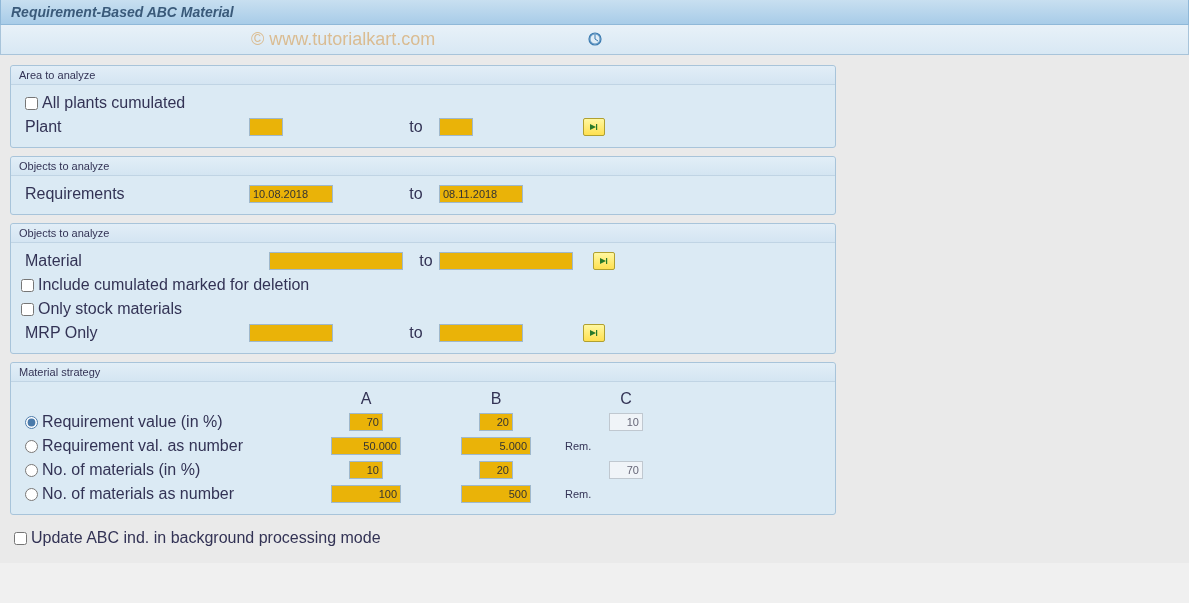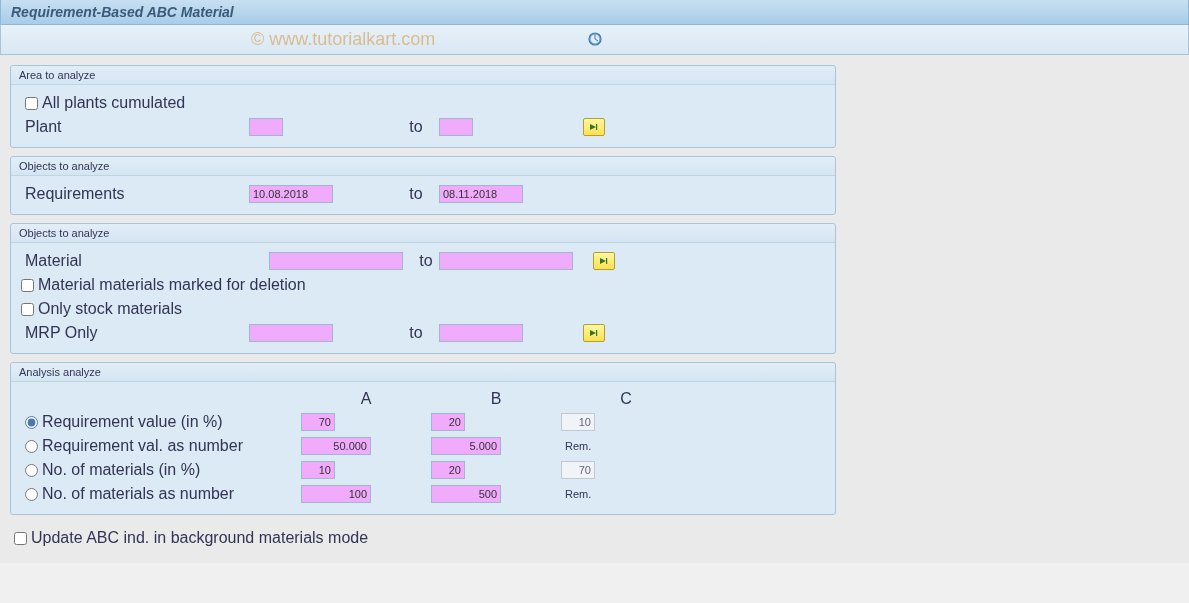--- a/index.html
+++ b/index.html
@@ -89,21 +89,21 @@
       color: #335;
       font-size: 16px;
     }
     .col-label { width: 228px; flex-shrink: 0; padding-left: 4px; }
     .col-a-input { width: 144px; flex-shrink: 0; display:flex; }
     .col-to { width: 46px; flex-shrink: 0; text-align: center; color:#335; }
     .col-b-input { width: 144px; flex-shrink: 0; display:flex; }
     .col-arrow { width: 34px; flex-shrink:0; display:flex; }
     input[type="text"] {
       border: 1px solid #9fb8cc;
-      background: #f0abfc;
+      background: #eab308;
       height: 18px;
       padding: 1px 3px;
       font-size: 11px;
       color: #333;
     }
     .in-tiny { width: 34px; }
     .in-mid { width: 84px; }
     .in-date { width: 84px; }
     .in-wide { width: 134px; }
     .in-num { width: 34px; text-align: right; }
@@ -134,21 +134,21 @@
     .arrow-btn svg { width: 10px; height: 10px; }
     .strategy-header {
       display: flex;
       align-items: center;
       height: 22px;
     }
     .strategy-header .col-label { width: 280px; }
     .strategy-header .sh-col { width: 130px; text-align: center; font-weight: normal; }
     .s-row { display:flex; align-items:center; height:24px; }
     .s-row .col-label { width: 280px; display:flex; align-items:center; gap:4px; }
-    .s-row .sh-col { width: 130px; display:flex; }
+    .s-row .sh-col { width: 130px; display:flex; justify-content:center; }
     .readonly-val {
       border:1px solid #c0c8d0;
       background:#f0f4f8;
       color:#667;
       height:18px; padding:1px 3px;
       text-align:right;
       font-size:11px;
       display:inline-flex;
       align-items:center;
       justify-content:flex-end;
@@ -245,21 +245,21 @@
             <svg viewBox="0 0 10 10">
                 <path d="M1 2 L7 5 L1 8 Z" fill="#2a7a2a"></path>
                 <rect x="7" y="2" width="1.2" height="6" fill="#2a7a2a"></rect>
               </svg>
           </div>
         </div>
       </div>
       <div class="row">
         <label class="checkbox-wrap">
           <input type="checkbox" style="">
-          <span class="label">Material materials marked for deletion</span>
+          <span class="label">Include cumulated marked for deletion</span>
         </label>
       </div>
       <div class="row">
         <label class="checkbox-wrap">
           <input type="checkbox" style="">
           <span class="label">Only stock materials</span>
         </label>
       </div>
       <div class="row">
         <div class="col-label label">MRP Only</div>
@@ -276,21 +276,21 @@
                 <path d="M1 2 L7 5 L1 8 Z" fill="#2a7a2a"></path>
                 <rect x="7" y="2" width="1.2" height="6" fill="#2a7a2a"></rect>
               </svg>
           </div>
         </div>
       </div>
     </div>
   </div>
 
   <div class="group-box">
-    <div class="group-title">Analysis analyze</div>
+    <div class="group-title">Material strategy</div>
     <div class="group-body">
       <div class="strategy-header">
         <div class="col-label"></div>
         <div class="sh-col label">A</div>
         <div class="sh-col label">B</div>
         <div class="sh-col label">C</div>
       </div>
 
       <div class="s-row">
         <div class="col-label">
@@ -362,17 +362,17 @@
         <div class="sh-col" style="justify-content:flex-start">
             <span class="rem">Rem.</span>
           </div>
       </div>
     </div>
   </div>
 
   <div class="bottom-check">
     <label class="checkbox-wrap">
       <input type="checkbox" style="">
-      <span class="label">Update ABC ind. in background materials mode</span>
+      <span class="label">Update ABC ind. in background processing mode</span>
     </label>
   </div>
 
 </div>
 
 </body></html>

